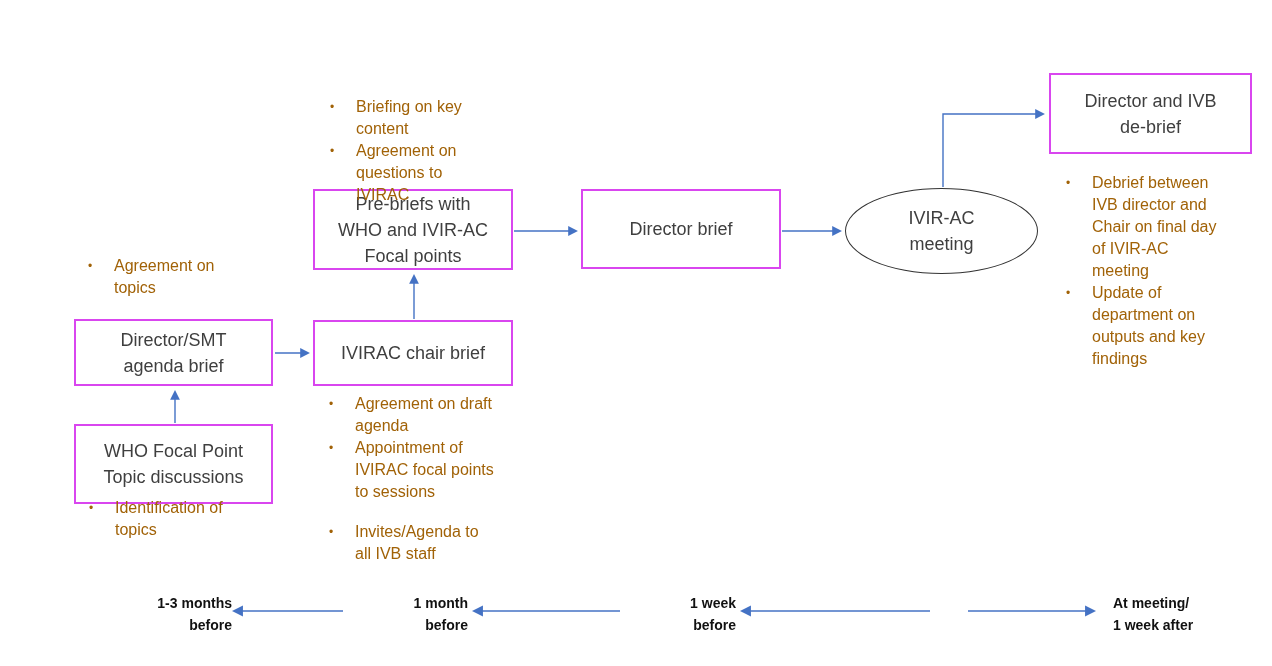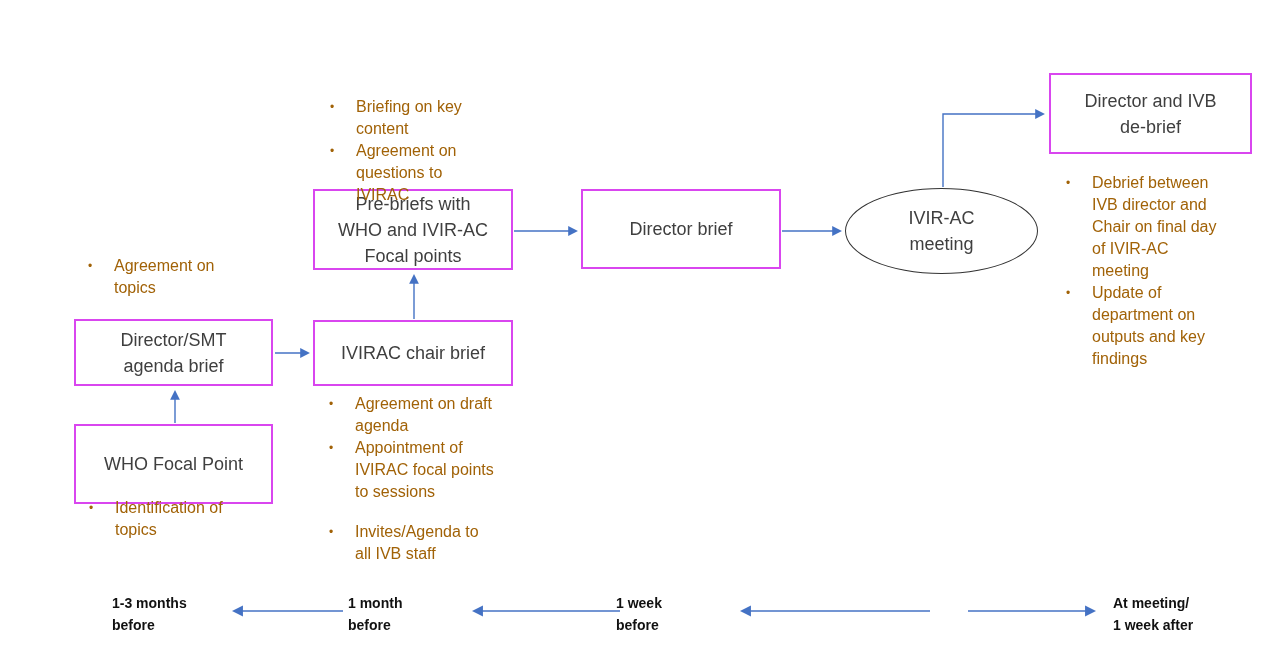--- a/index.html
+++ b/index.html
@@ -54,21 +54,21 @@
     top: 0;
     font-size: 12px;
   }
   .notes.gap-3 li:nth-child(3) { margin-top: 18px; }
   .timeline-label {
     position: absolute;
     font-weight: bold;
     color: #111111;
     font-size: 14px;
     line-height: 22px;
-    text-align: left;
+    text-align: right;
     z-index: 2;
   }
   .timeline-label.left-align { text-align: left; }
 </style>
 </head>
 <body>
 
 <svg id="connector-layer" width="1272" height="666" viewBox="0 0 1272 666" xmlns="http://www.w3.org/2000/svg">
   <defs>
     <marker id="arr" viewBox="0 0 10 10" refX="8" refY="5" markerWidth="7" markerHeight="7" orient="auto-start-reverse">
@@ -82,20 +82,21 @@
   <line x1="782" y1="231" x2="840" y2="231" stroke="#4472C4" stroke-width="1.4" marker-end="url(#arr)"></line>
   <path d="M943,187 V114 H1043" fill="none" stroke="#4472C4" stroke-width="1.4" marker-end="url(#arr)"></path>
   <line x1="343" y1="611" x2="234" y2="611" stroke="#4472C4" stroke-width="1.6" marker-end="url(#arr)"></line>
   <line x1="620" y1="611" x2="474" y2="611" stroke="#4472C4" stroke-width="1.6" marker-end="url(#arr)"></line>
   <line x1="930" y1="611" x2="742" y2="611" stroke="#4472C4" stroke-width="1.6" marker-end="url(#arr)"></line>
   <line x1="968" y1="611" x2="1094" y2="611" stroke="#4472C4" stroke-width="1.6" marker-end="url(#arr)"></line>
 </svg>
 
 <div class="node" style="left:74px; top:424px; width:199px; height:80px;">
   <div>WHO Focal Point</div>
+  <div>Topic discussions</div>
 </div>
 
 <div class="node" style="left:74px; top:319px; width:199px; height:67px;">
   <div>Director/SMT</div>
   <div>agenda brief</div>
 </div>
 
 <div class="node" style="left:313px; top:320px; width:200px; height:66px;">
   <div>IVIRAC chair brief</div>
 </div>

